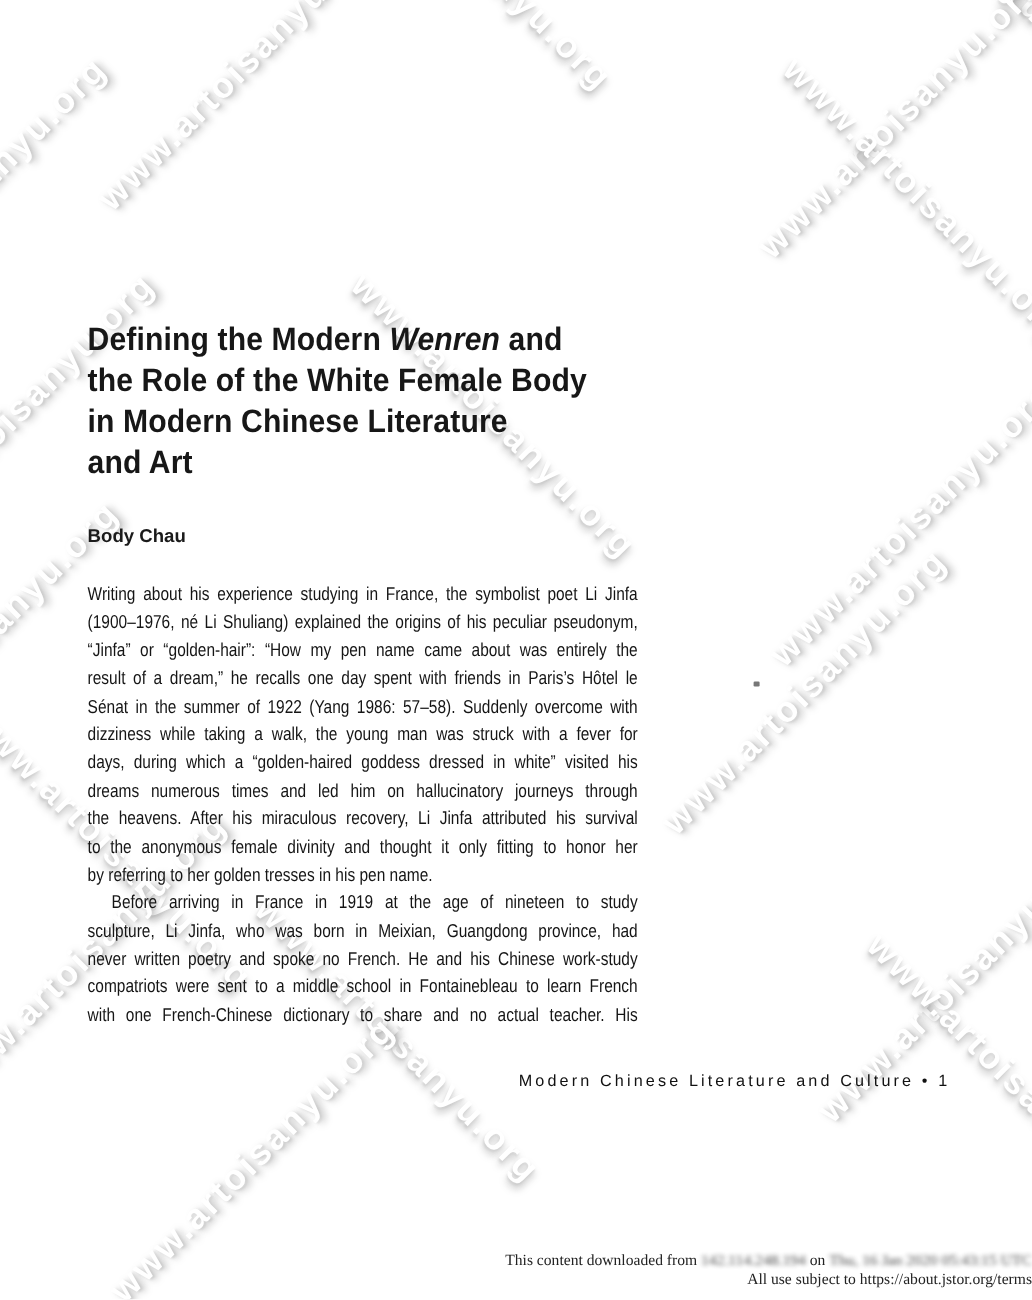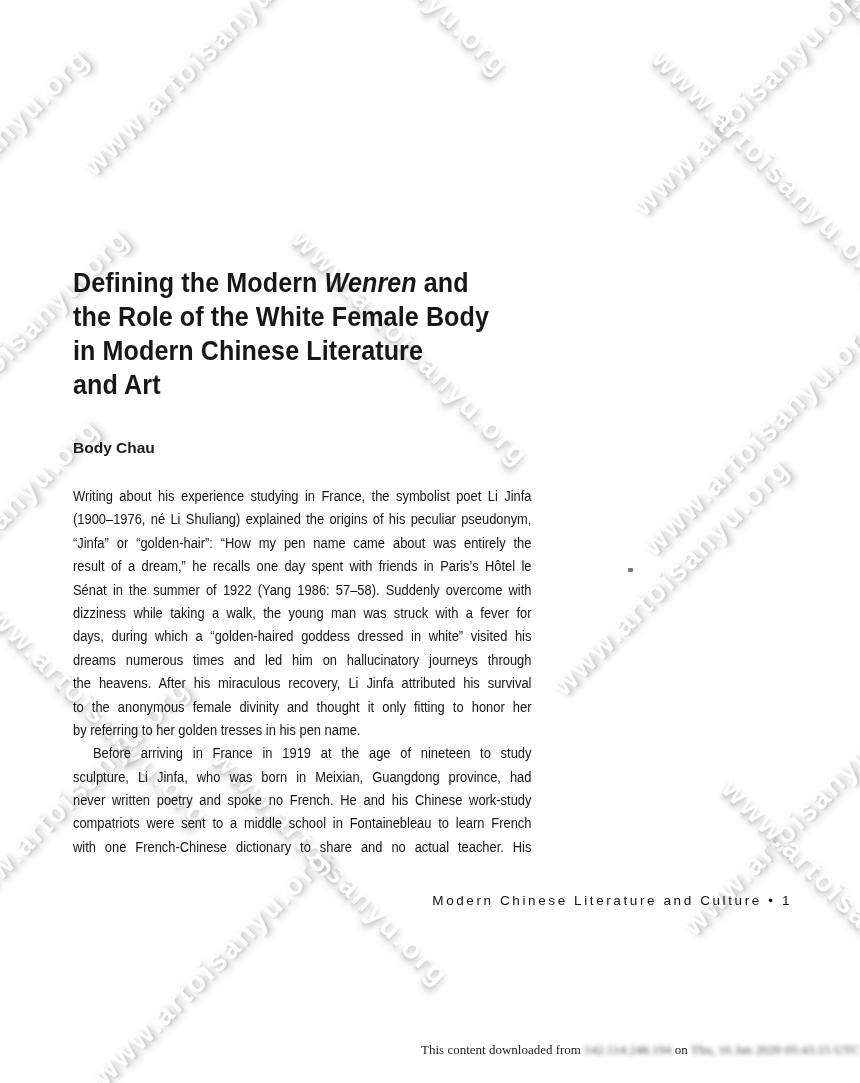--- a/index.html
+++ b/index.html
@@ -159,16 +159,17 @@
         <div class="line">compatriots were sent to a middle school in Fontainebleau to learn French</div>
         <div class="line">with one French-Chinese dictionary to share and no actual teacher. His</div>
       </div>
 
     <div id="running-footer">Modern Chinese Literature and Culture • 1</div>
 
     <div id="speck"></div>
 
     <div id="jstor-notice">
       <div><span>This content downloaded from </span><span class="redacted">142.114.248.194</span><span> on </span><span class="redacted">Thu, 16 Jan 2020 05:43:15 UTC</span></div>
+      <div>All use subject to https://about.jstor.org/terms</div>
     </div>
 
   </div>
 </div>
 
 </body></html>

